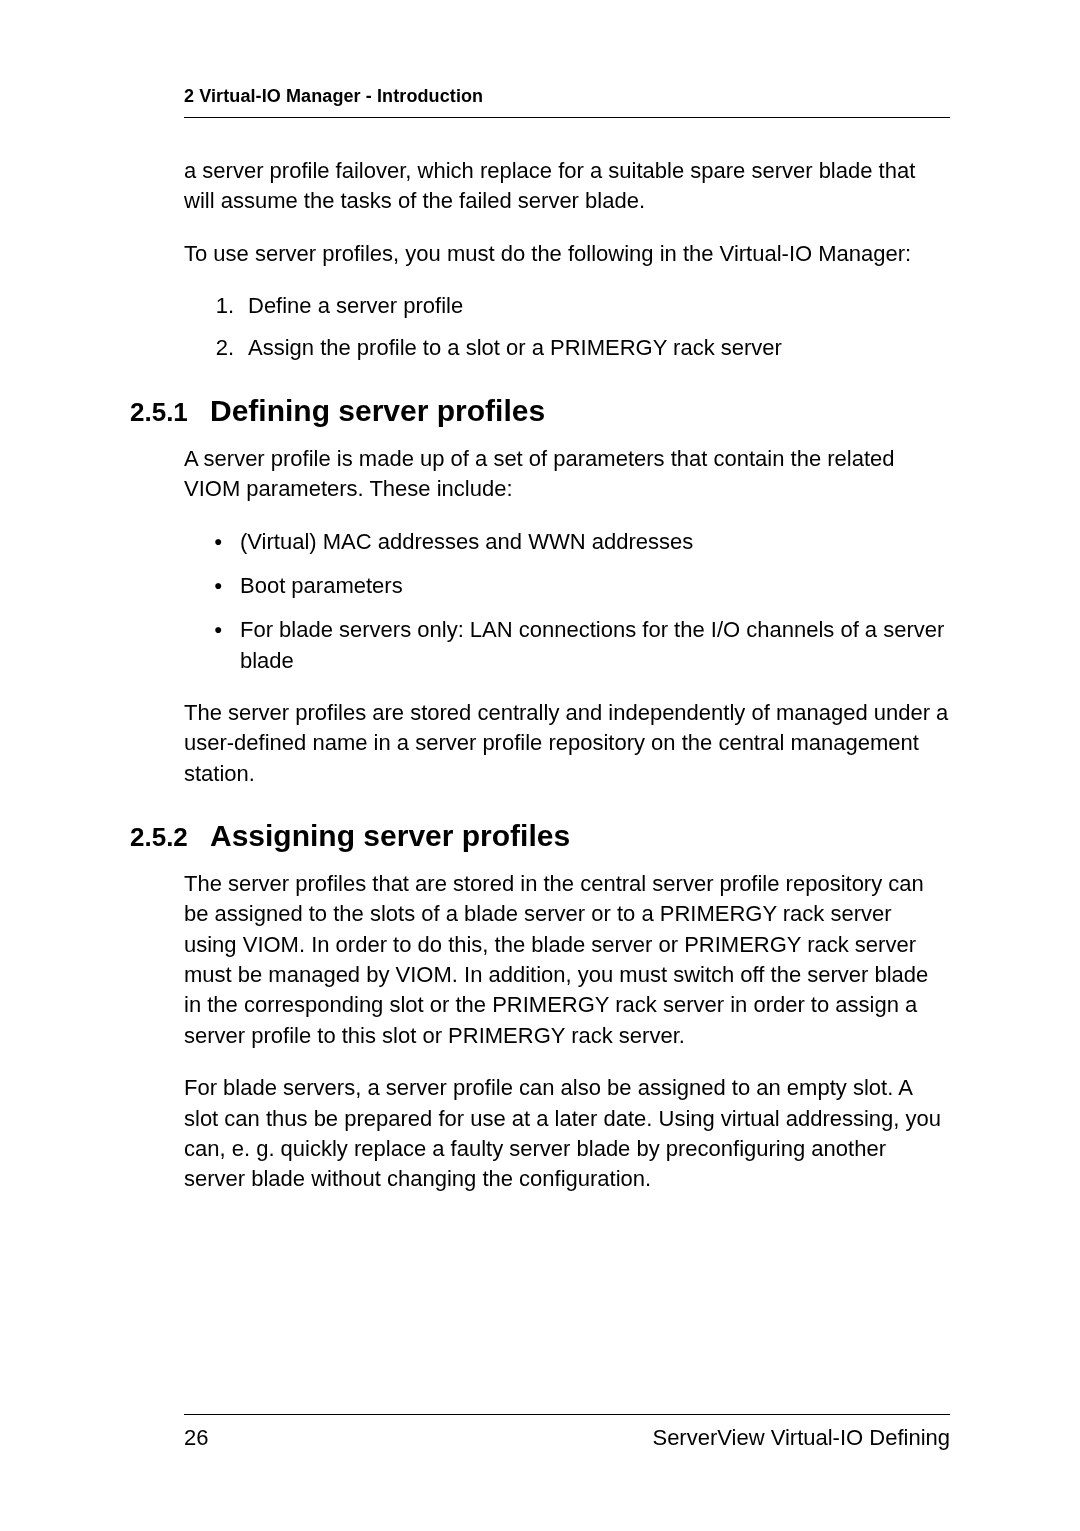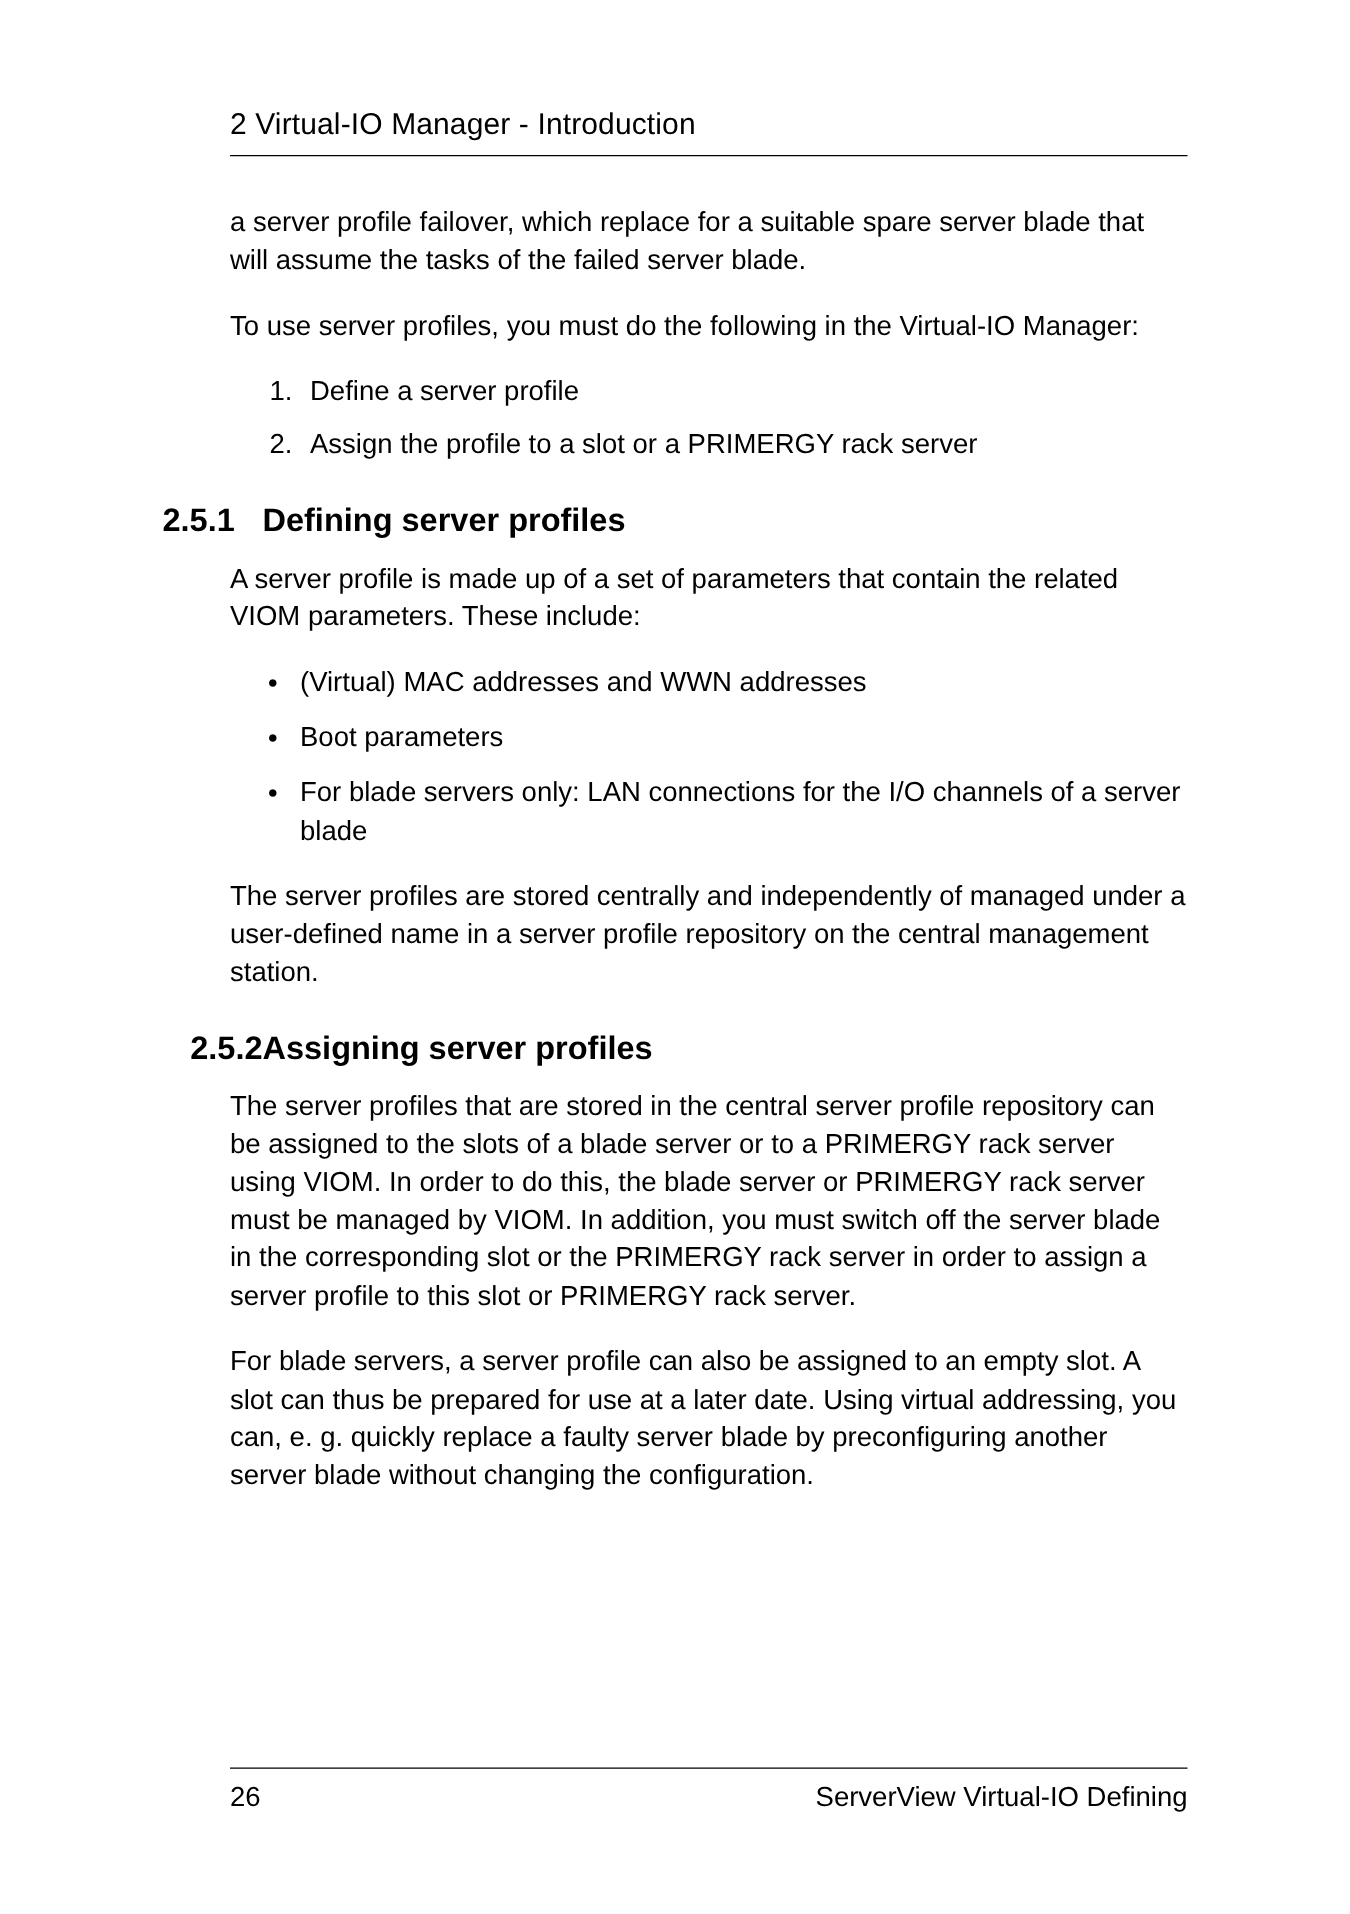--- a/index.html
+++ b/index.html
@@ -1,28 +1,28 @@
 <!DOCTYPE html>
 <html><head>
 <meta charset="utf-8">
 <style>
   * { margin: 0; padding: 0; box-sizing: border-box; }
   html, body { width: 1080px; height: 1531px; background: #fff; font-family: Arial, Helvetica, sans-serif; color: #000; }
   .page { width: 1080px; height: 1531px; position: relative; padding: 86px 130px 0 130px; }
-  .header-text { font-size: 24px; margin-bottom: 10px; margin-left: 54px; letter-spacing: 0.1px; }
+  .header-text { font-size: 18px; margin-bottom: 10px; margin-left: 54px; letter-spacing: 0.1px; font-weight: bold; }
   .hr-top { border: none; border-top: 1.5px solid #000; margin-bottom: 38px; margin-left: 54px; }
   .body-indent { margin-left: 54px; }
   .para { font-size: 22px; line-height: 1.38; margin-bottom: 22px; }
   .ol { margin-left: 30px; margin-bottom: 30px; }
   .ol-item { font-size: 22px; line-height: 1.38; margin-bottom: 12px; display: flex; }
   .ol-num { width: 34px; flex-shrink: 0; text-align: right; padding-right: 14px; }
   .ol-text { flex: 1; }
   .section-row { display: flex; align-items: baseline; margin-bottom: 16px; margin-top: 8px; }
   .section-num { font-size: 26px; font-weight: bold; width: 80px; flex-shrink: 0; }
-  .section-title { font-size: 26px; font-weight: bold; }
+  .section-title { font-size: 30px; font-weight: bold; }
   .ul { margin-left: 30px; margin-bottom: 22px; }
   .ul-item { font-size: 22px; line-height: 1.38; margin-bottom: 14px; display: flex; }
   .ul-bullet { width: 26px; flex-shrink: 0; font-size: 14px; padding-top: 5px; }
   .ul-text { flex: 1; }
   .footer { position: absolute; bottom: 80px; left: 130px; right: 130px; }
   .hr-bot { border: none; border-top: 1.5px solid #000; margin-bottom: 10px; margin-left: 54px; }
   .footer-row { display: flex; justify-content: space-between; font-size: 22px; margin-left: 54px; }
 </style>
 </head>
 <body>
@@ -65,21 +65,21 @@
         <span class="ul-text">Boot parameters</span>
       </div>
       <div class="ul-item">
         <span class="ul-bullet">●</span>
         <span class="ul-text">For blade servers only: LAN connections for the I/O channels of a server blade</span>
       </div>
     </div>
     <p class="para">The server profiles are stored centrally and independently of managed under a user-defined name in a server profile repository on the central management station.</p>
   </div>
 
-  <div class="section-row" style="margin-top:30px;text-align:right;">
+  <div class="section-row" style="margin-top:30px;">
     <span class="section-num">2.5.2</span>
     <span class="section-title">Assigning server profiles</span>
   </div>
 
   <div class="body-indent">
     <p class="para">The server profiles that are stored in the central server profile repository can be assigned to the slots of a blade server or to a PRIMERGY rack server using VIOM. In order to do this, the blade server or PRIMERGY rack server must be managed by VIOM. In addition, you must switch off the server blade in the corresponding slot or the PRIMERGY rack server in order to assign a server profile to this slot or PRIMERGY rack server.</p>
     <p class="para">For blade servers, a server profile can also be assigned to an empty slot. A slot can thus be prepared for use at a later date. Using virtual addressing, you can, e. g. quickly replace a faulty server blade by preconfiguring another server blade without changing the configuration.</p>
   </div>
 
   <div class="footer">

